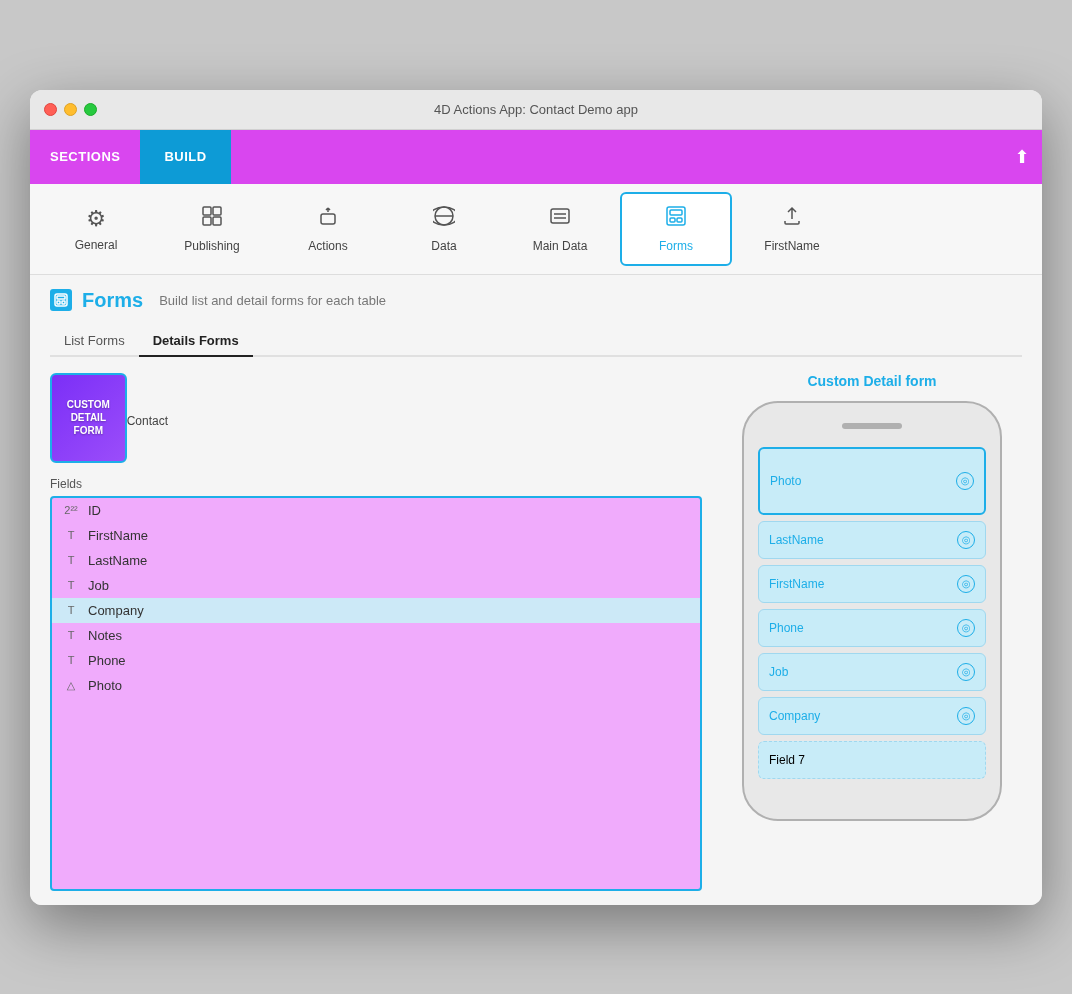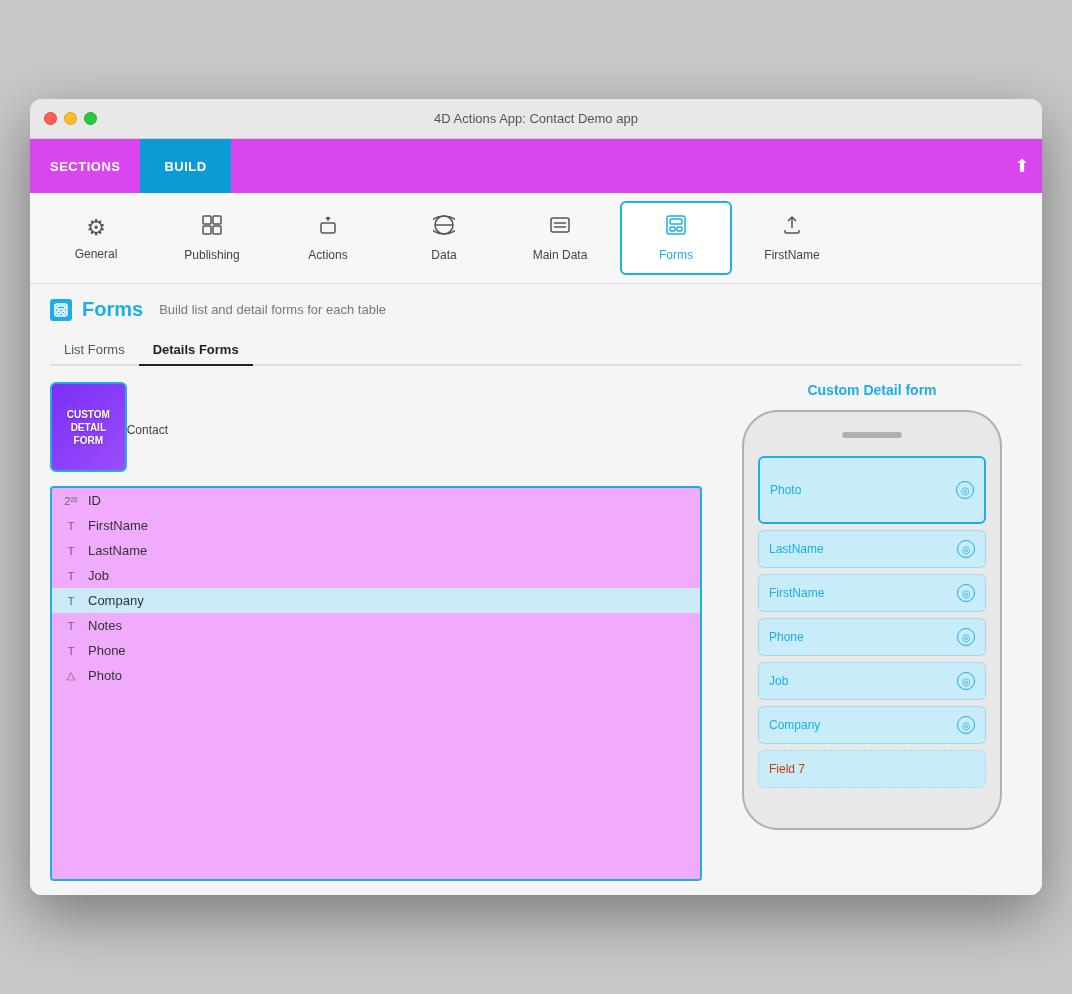--- a/index.html
+++ b/index.html
@@ -286,21 +286,21 @@
       padding: 0 10px;
       font-size: 12px;
       color: #1daee8;
     }
     .form-field-row.photo-row {
       height: 68px;
       border: 2px solid #1daee8;
     }
     .form-field-row.dashed {
       border: 1.5px dashed #a0d8ef;
-      color: #c2410c;
+      color: #000000;
     }
     .field-remove-btn {
       width: 18px;
       height: 18px;
       border-radius: 50%;
       border: 1.5px solid #1daee8;
       display: flex;
       align-items: center;
       justify-content: center;
       font-size: 10px;
@@ -421,20 +421,21 @@
 
         <div class="form-cards">
           <div class="form-card">
             <div class="form-card-image">
               <div class="form-card-inner-text">CUSTOM<br>DETAIL<br>FORM</div>
             </div>
             <span class="form-card-label">Contact</span>
           </div>
         </div>
 
+        <div class="fields-label">Fields</div>
         <div class="fields-list">
           <div class="field-row">
             <span class="field-type-icon">2²²</span>
             <span>ID</span>
           </div>
           <div class="field-row">
             <span class="field-type-icon">T</span>
             <span>FirstName</span>
           </div>
           <div class="field-row">

